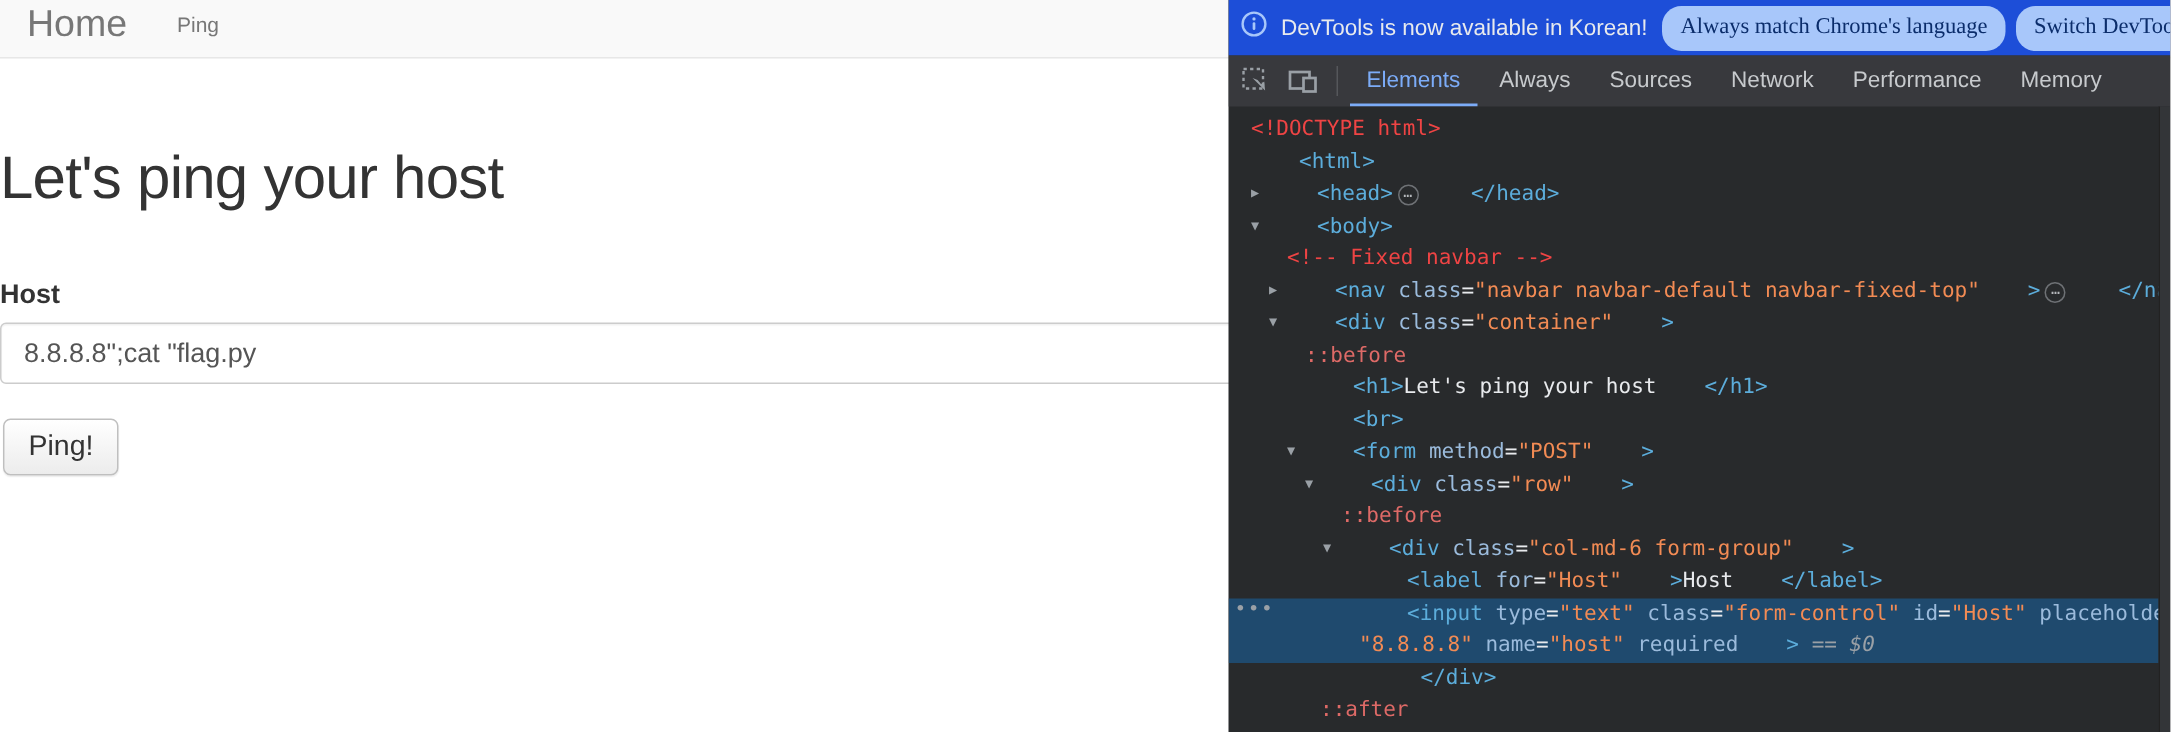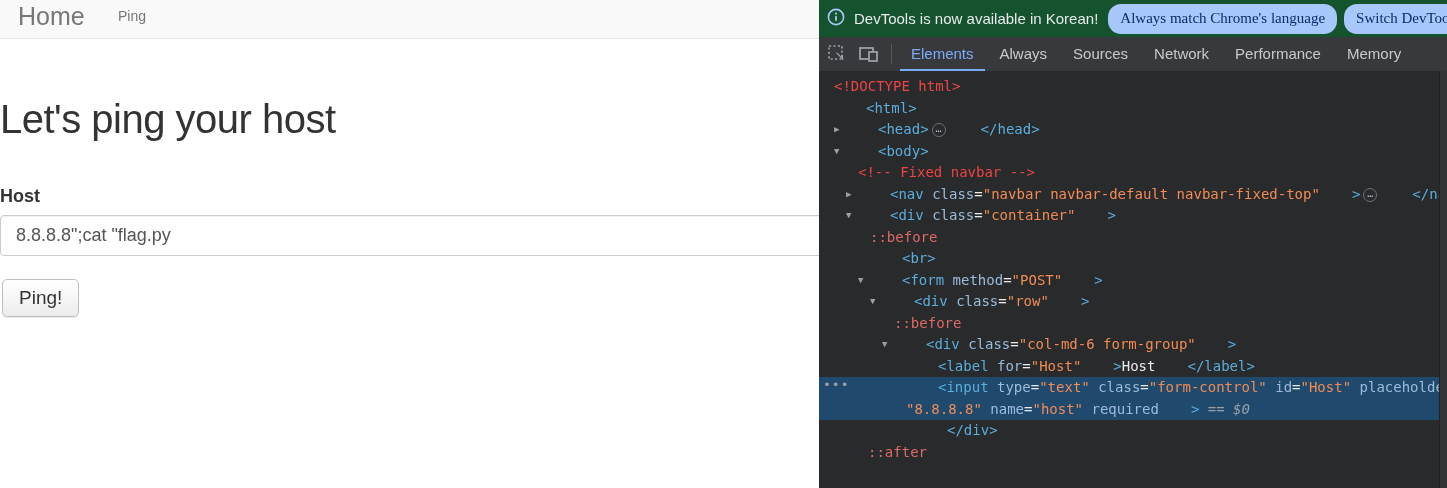--- a/index.html
+++ b/index.html
@@ -21,21 +21,21 @@
   }
   .ping-btn{
     position:absolute;left:2px;top:279px;height:38px;padding:0 16px;
     font-size:19px;color:#333;font-family:"Liberation Sans",sans-serif;
     background:linear-gradient(#ffffff,#ececec);border:1px solid #bfbfbf;border-radius:5px;
     box-shadow:0 1px 1px rgba(0,0,0,.08);cursor:pointer;
   }
   
   .devtools{position:absolute;left:819px;top:0;width:628px;height:488px;background:#282a2c;z-index:10;overflow:hidden;}
   .dt-notify{
-    position:absolute;left:0;top:0;width:100%;height:37px;background:#14532d;
+    position:absolute;left:0;top:0;width:100%;height:37px;background:#1d4ed8;
     display:flex;align-items:center;white-space:nowrap;overflow:hidden;padding-left:8px;box-sizing:border-box;
   }
   .info-icon{flex:0 0 auto;margin-right:9px;}
   .dt-notify-msg{color:#e8eaed;font-size:15px;margin-right:10px;}
   .dt-pill{
     flex:0 0 auto;background:#a8c7fa;color:#0b2d6b;border:none;border-radius:13px;
     height:30px;line-height:25px;padding:0 12px;font-size:15px;font-family:Liberation Serif, serif;
     margin-right:7px;cursor:pointer;white-space:nowrap;
   }
   .dt-tabbar{
@@ -128,25 +128,26 @@
 
   <div class="dt-tree" id="dt-tree">
       <div class="tree-line" style="padding-left: 15px;"><span class="c-comment">&lt;!DOCTYPE html&gt;</span></div>
       <div class="tree-line" style="padding-left: 15px;"><span class="c-tag">&lt;html&gt;</span></div>
       <div class="tree-line" style="padding-left: 27px;"><span class="tree-arrow" style="left: 15px;">▶</span><span class="c-tag">&lt;head&gt;</span><span class="c-badge">…</span><span class="c-tag">&lt;/head&gt;</span></div>
       <div class="tree-line" style="padding-left: 27px;"><span class="tree-arrow" style="left: 15px;">▼</span><span class="c-tag">&lt;body&gt;</span></div>
       <div class="tree-line" style="padding-left: 39px;"><span class="c-comment">&lt;!-- Fixed navbar --&gt;</span></div>
       <div class="tree-line" style="padding-left: 39px;"><span class="tree-arrow" style="left: 27px;">▶</span><span class="c-tag">&lt;nav</span><span class="c-attr"> class</span><span class="c-eq">=</span><span class="c-value">"navbar navbar-default navbar-fixed-top"</span><span class="c-tag">&gt;</span><span class="c-badge">…</span><span class="c-tag">&lt;/nav&gt;</span></div>
       <div class="tree-line" style="padding-left: 39px;"><span class="tree-arrow" style="left: 27px;">▼</span><span class="c-tag">&lt;div</span><span class="c-attr"> class</span><span class="c-eq">=</span><span class="c-value">"container"</span><span class="c-tag">&gt;</span></div>
       <div class="tree-line" style="padding-left: 51px;"><span class="c-pseudo">::before</span></div>
+      <div class="tree-line" style="padding-left: 51px;"><span class="c-tag">&lt;h1&gt;</span><span class="c-plain">Let's ping your host</span><span class="c-tag">&lt;/h1&gt;</span></div>
       <div class="tree-line" style="padding-left: 51px;"><span class="c-tag">&lt;br&gt;</span></div>
       <div class="tree-line" style="padding-left: 51px;"><span class="tree-arrow" style="left: 39px;">▼</span><span class="c-tag">&lt;form</span><span class="c-attr"> method</span><span class="c-eq">=</span><span class="c-value">"POST"</span><span class="c-tag">&gt;</span></div>
       <div class="tree-line" style="padding-left: 63px;"><span class="tree-arrow" style="left: 51px;">▼</span><span class="c-tag">&lt;div</span><span class="c-attr"> class</span><span class="c-eq">=</span><span class="c-value">"row"</span><span class="c-tag">&gt;</span></div>
       <div class="tree-line" style="padding-left: 75px;"><span class="c-pseudo">::before</span></div>
       <div class="tree-line" style="padding-left: 75px;"><span class="tree-arrow" style="left: 63px;">▼</span><span class="c-tag">&lt;div</span><span class="c-attr"> class</span><span class="c-eq">=</span><span class="c-value">"col-md-6 form-group"</span><span class="c-tag">&gt;</span></div>
       <div class="tree-line" style="padding-left: 87px;"><span class="c-tag">&lt;label</span><span class="c-attr"> for</span><span class="c-eq">=</span><span class="c-value">"Host"</span><span class="c-tag">&gt;</span><span class="c-plain">Host</span><span class="c-tag">&lt;/label&gt;</span></div>
       <div class="tree-line selected" style="padding-left: 87px;"><span class="tree-gutter">•••</span><span class="c-tag">&lt;input</span><span class="c-attr"> type</span><span class="c-eq">=</span><span class="c-value">"text"</span><span class="c-attr"> class</span><span class="c-eq">=</span><span class="c-value">"form-control"</span><span class="c-attr"> id</span><span class="c-eq">=</span><span class="c-value">"Host"</span><span class="c-attr"> placeholder</span><span class="c-eq">=</span></div>
       <div class="tree-line selected" style="padding-left: 87px;"><span class="c-value">"8.8.8.8"</span><span class="c-attr"> name</span><span class="c-eq">=</span><span class="c-value">"host"</span><span class="c-attr"> required</span><span class="c-tag">&gt;</span><span class="c-meta"> == </span><span class="c-dollar">$0</span></div>
       <div class="tree-line" style="padding-left: 96px;"><span class="c-tag">&lt;/div&gt;</span></div>
-      <div class="tree-line" style="padding-left: 33px; margin-left: 16px;"><span class="c-pseudo">::after</span></div>
+      <div class="tree-line" style="padding-left: 61px;"><span class="c-pseudo">::after</span></div>
     </div>
   <div class="dt-scrollbar"></div>
 </div>
 
 </body></html>

